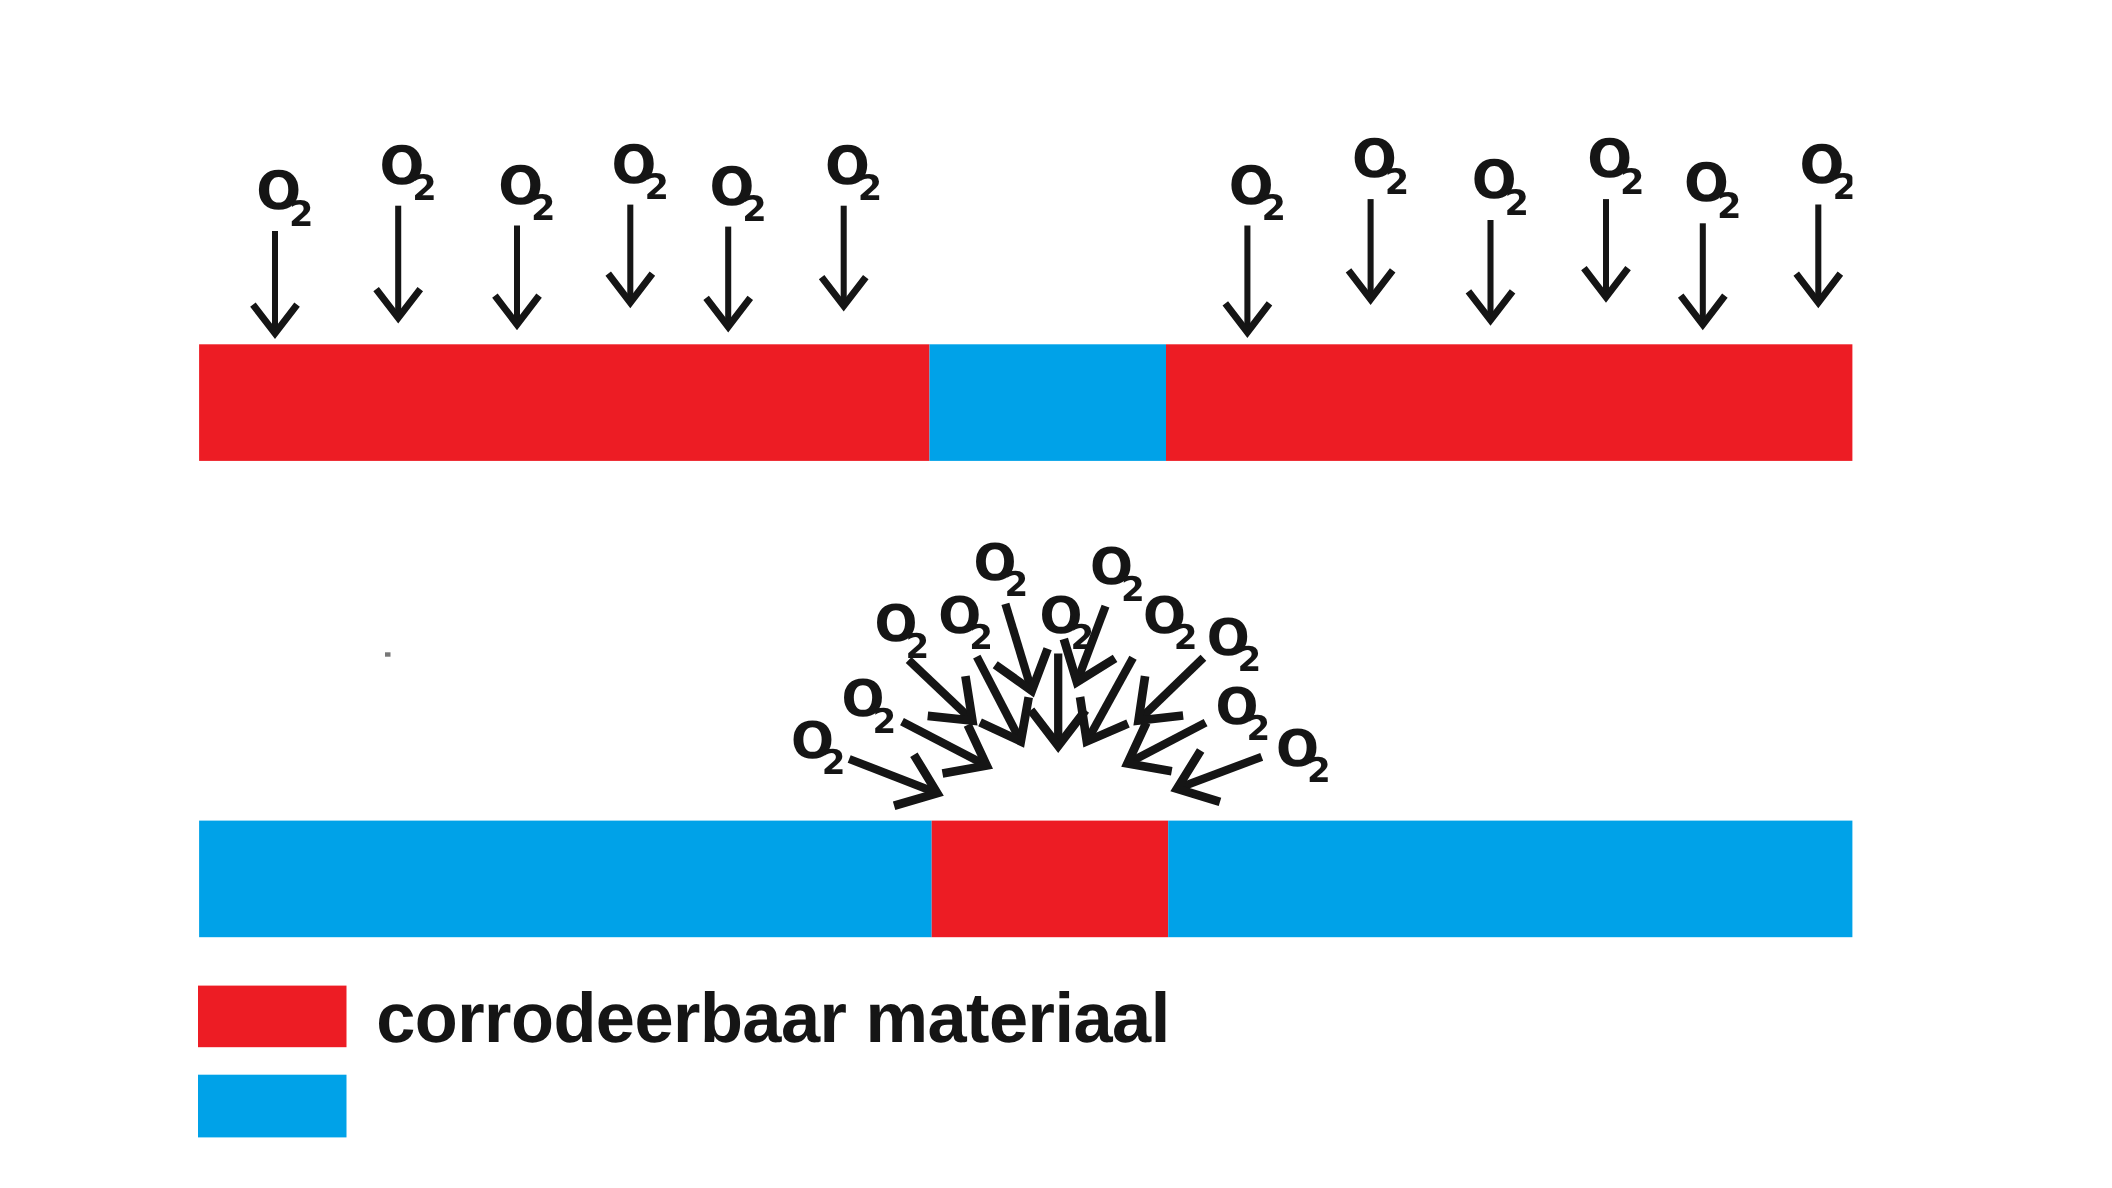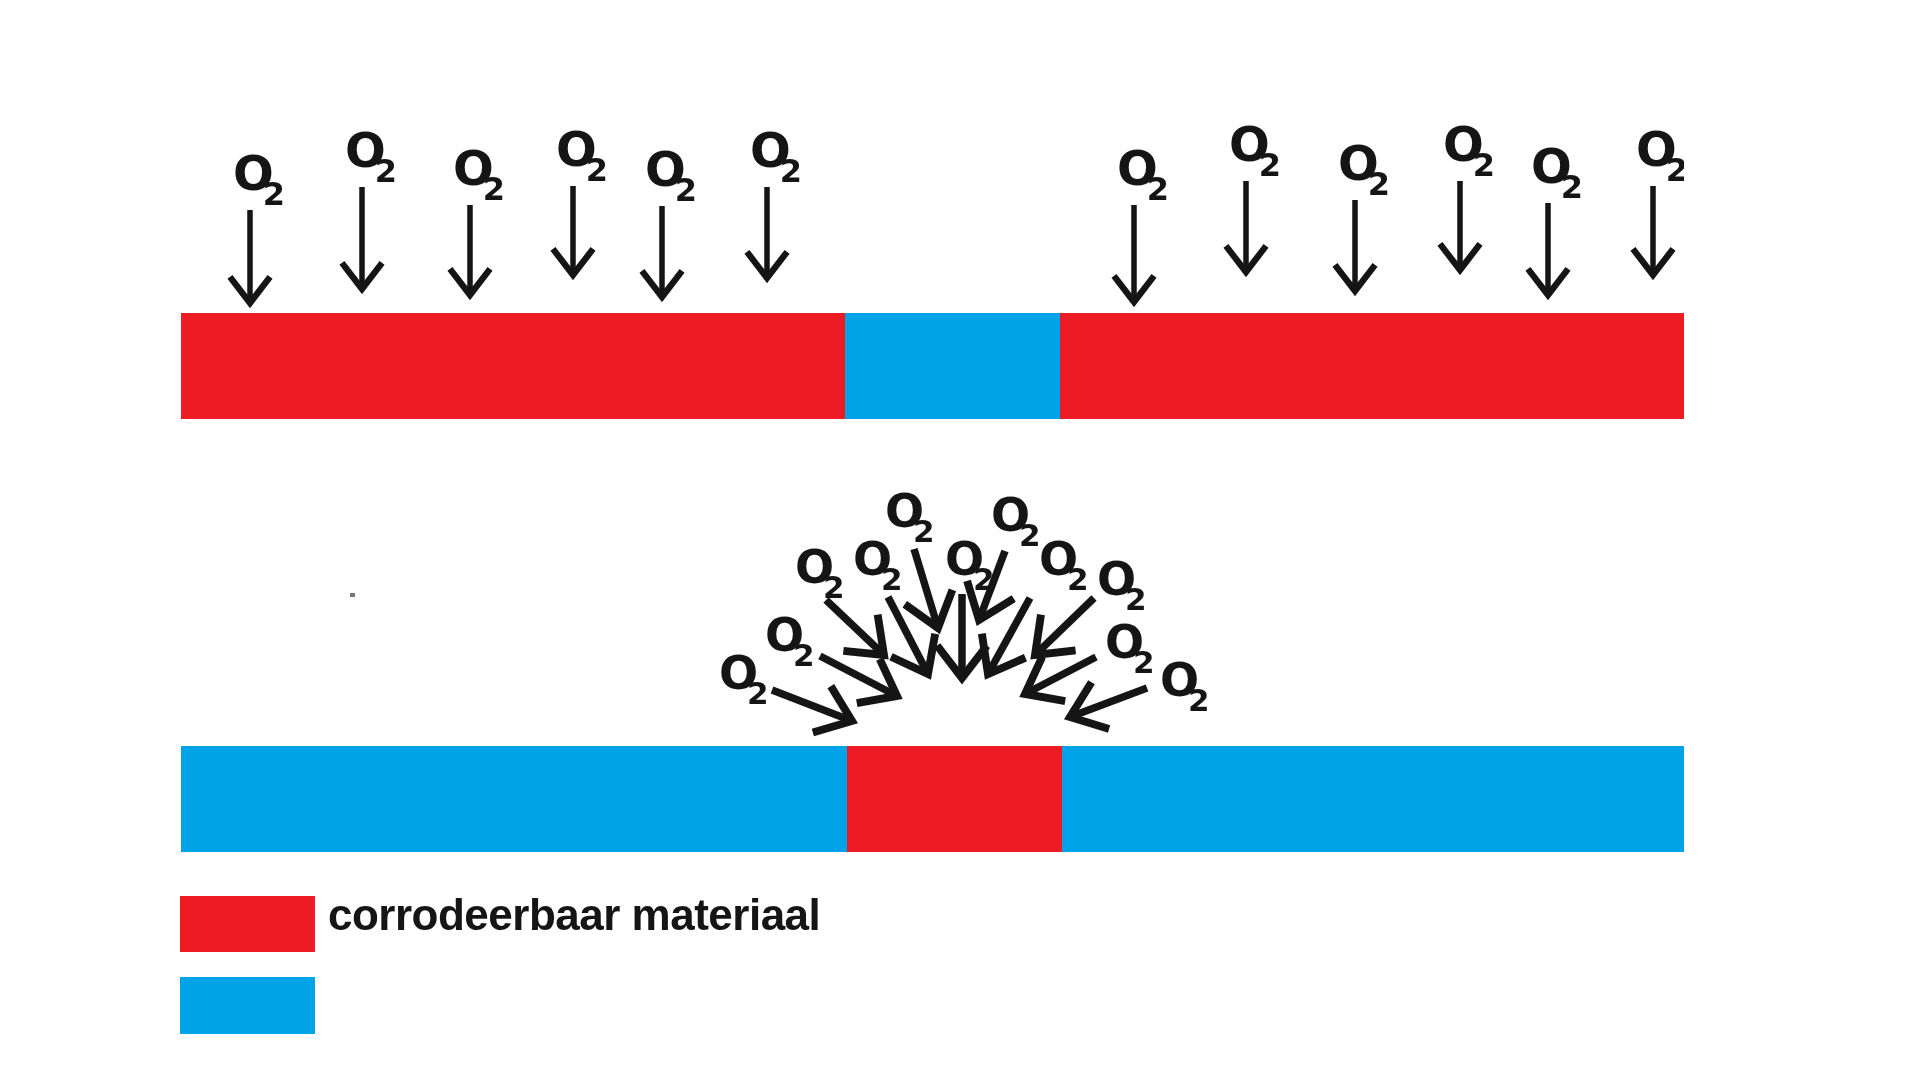--- a/index.html
+++ b/index.html
@@ -22,22 +22,22 @@
   text.o2.fan .sub { font-size: 31px; }
   
   line.arrow-thin { stroke: var(--ink, #111); stroke-width: 5.5; }
   line.arrow-fan  { stroke: var(--ink, #111); stroke-width: 7.5; }
   .head-path { fill: none; stroke: var(--ink, #111); stroke-linecap: square; stroke-linejoin: miter; }
   
   .swatch { position: absolute; left: 180px; width: 135px; }
   #swatch-red  { top: 896px; height: 56px; background: var(--red,  #ED1C24); }
   #swatch-blue { top: 977px; height: 57px; background: var(--blue, #00A2E8); }
   .legend-label {
-    position: absolute; left: 328px;
-    font-weight: bold; font-size: 44px; line-height: 1.12;
+    position: absolute; left: 342px;
+    font-weight: bold; font-size: 64px; line-height: 1.12;
     color: var(--ink, #111); white-space: nowrap;
     letter-spacing: -0.5px;
     text-align: center;
   }
   #legend-label-red  { top: 890px; }
   #legend-label-blue { top: 982px; }
 </style>
 </head>
 <body>
 

